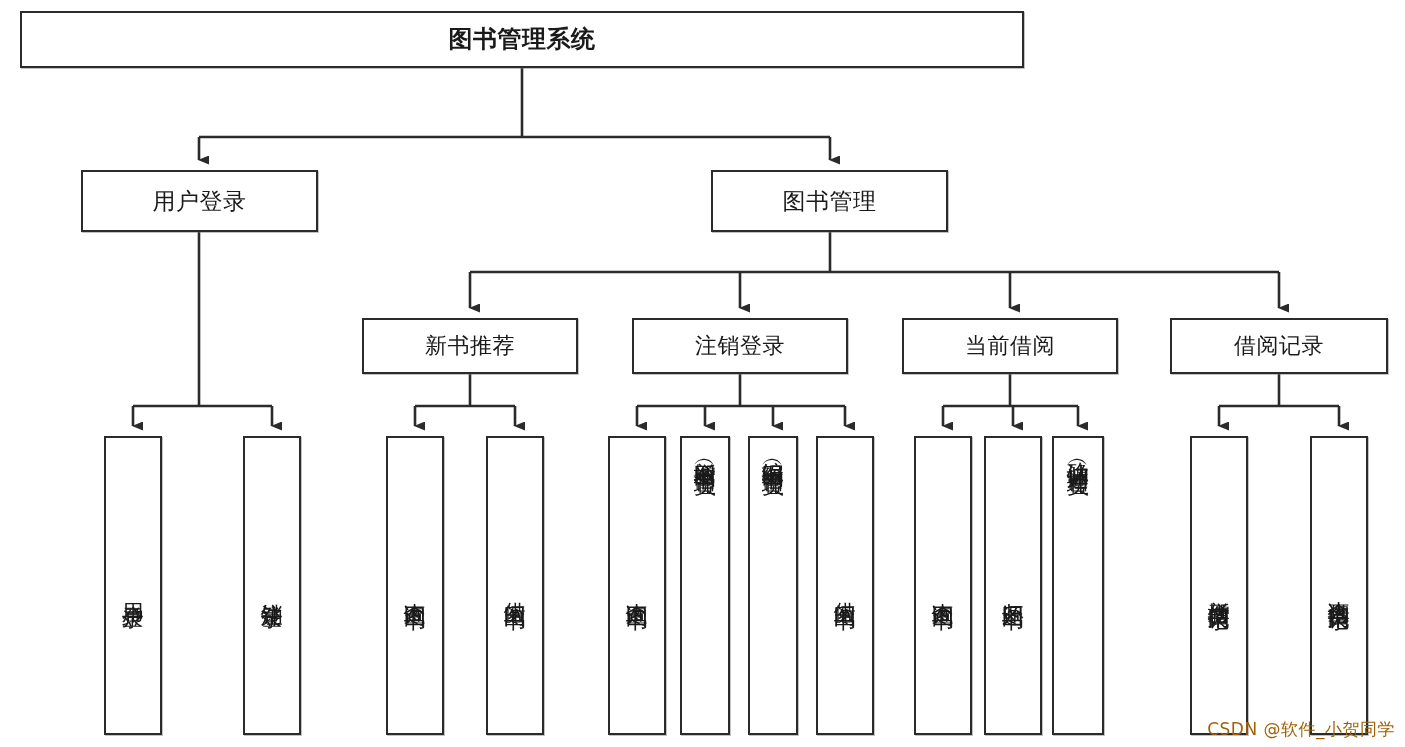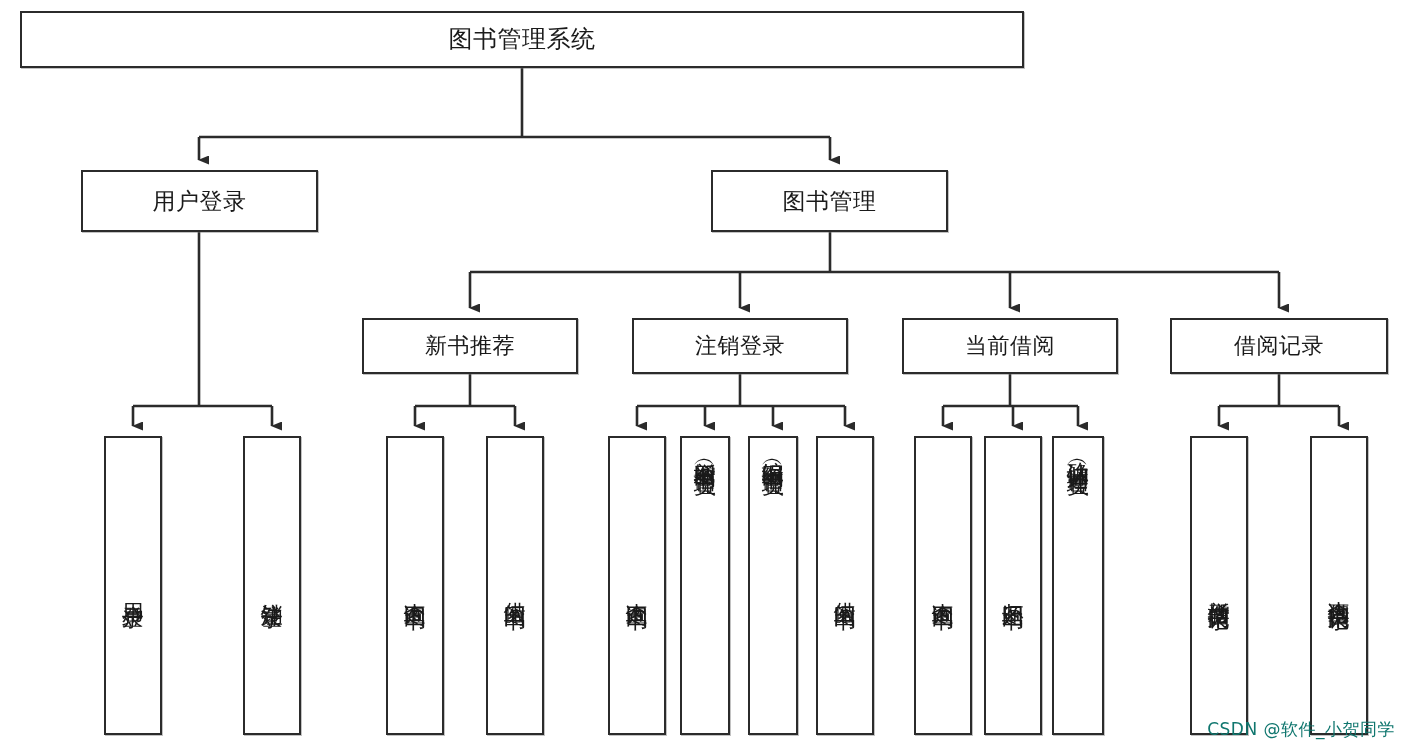--- a/index.html
+++ b/index.html
@@ -36,21 +36,21 @@
     box-shadow: 1px 1px 0 rgba(120,120,120,0.45);
   }
   .node-label {
     color: #1a1a1a;
     font-size: 23px;
     line-height: 1.15;
     letter-spacing: 0.5px;
     white-space: nowrap;
     text-align: center;
   }
-  .node.root .node-label { font-size: 24px; }
+  .node.root .node-label { font-size: 24px; font-weight: bold; }
   .node.level1 .node-label { font-size: 23px; }
   .node.level2 .node-label { font-size: 22px; }
   .node.leaf {
     align-items: flex-start;
     padding-top: 6px;
   }
   .node.leaf .node-label {
     writing-mode: vertical-rl;
     text-orientation: upright;
     font-size: 22px;
@@ -60,21 +60,21 @@
     max-height: 100%;
   }
   .node.leaf.centered {
     align-items: center;
   }
   #watermark {
     position: absolute;
     right: 10px;
     bottom: 6px;
     font-size: 17px;
-    color: #0f766e;
+    color: #a16207;
     letter-spacing: 0.5px;
     white-space: nowrap;
     pointer-events: none;
   }
 </style>
 </head>
 <body>
 
 <div id="diagram-root">
 

